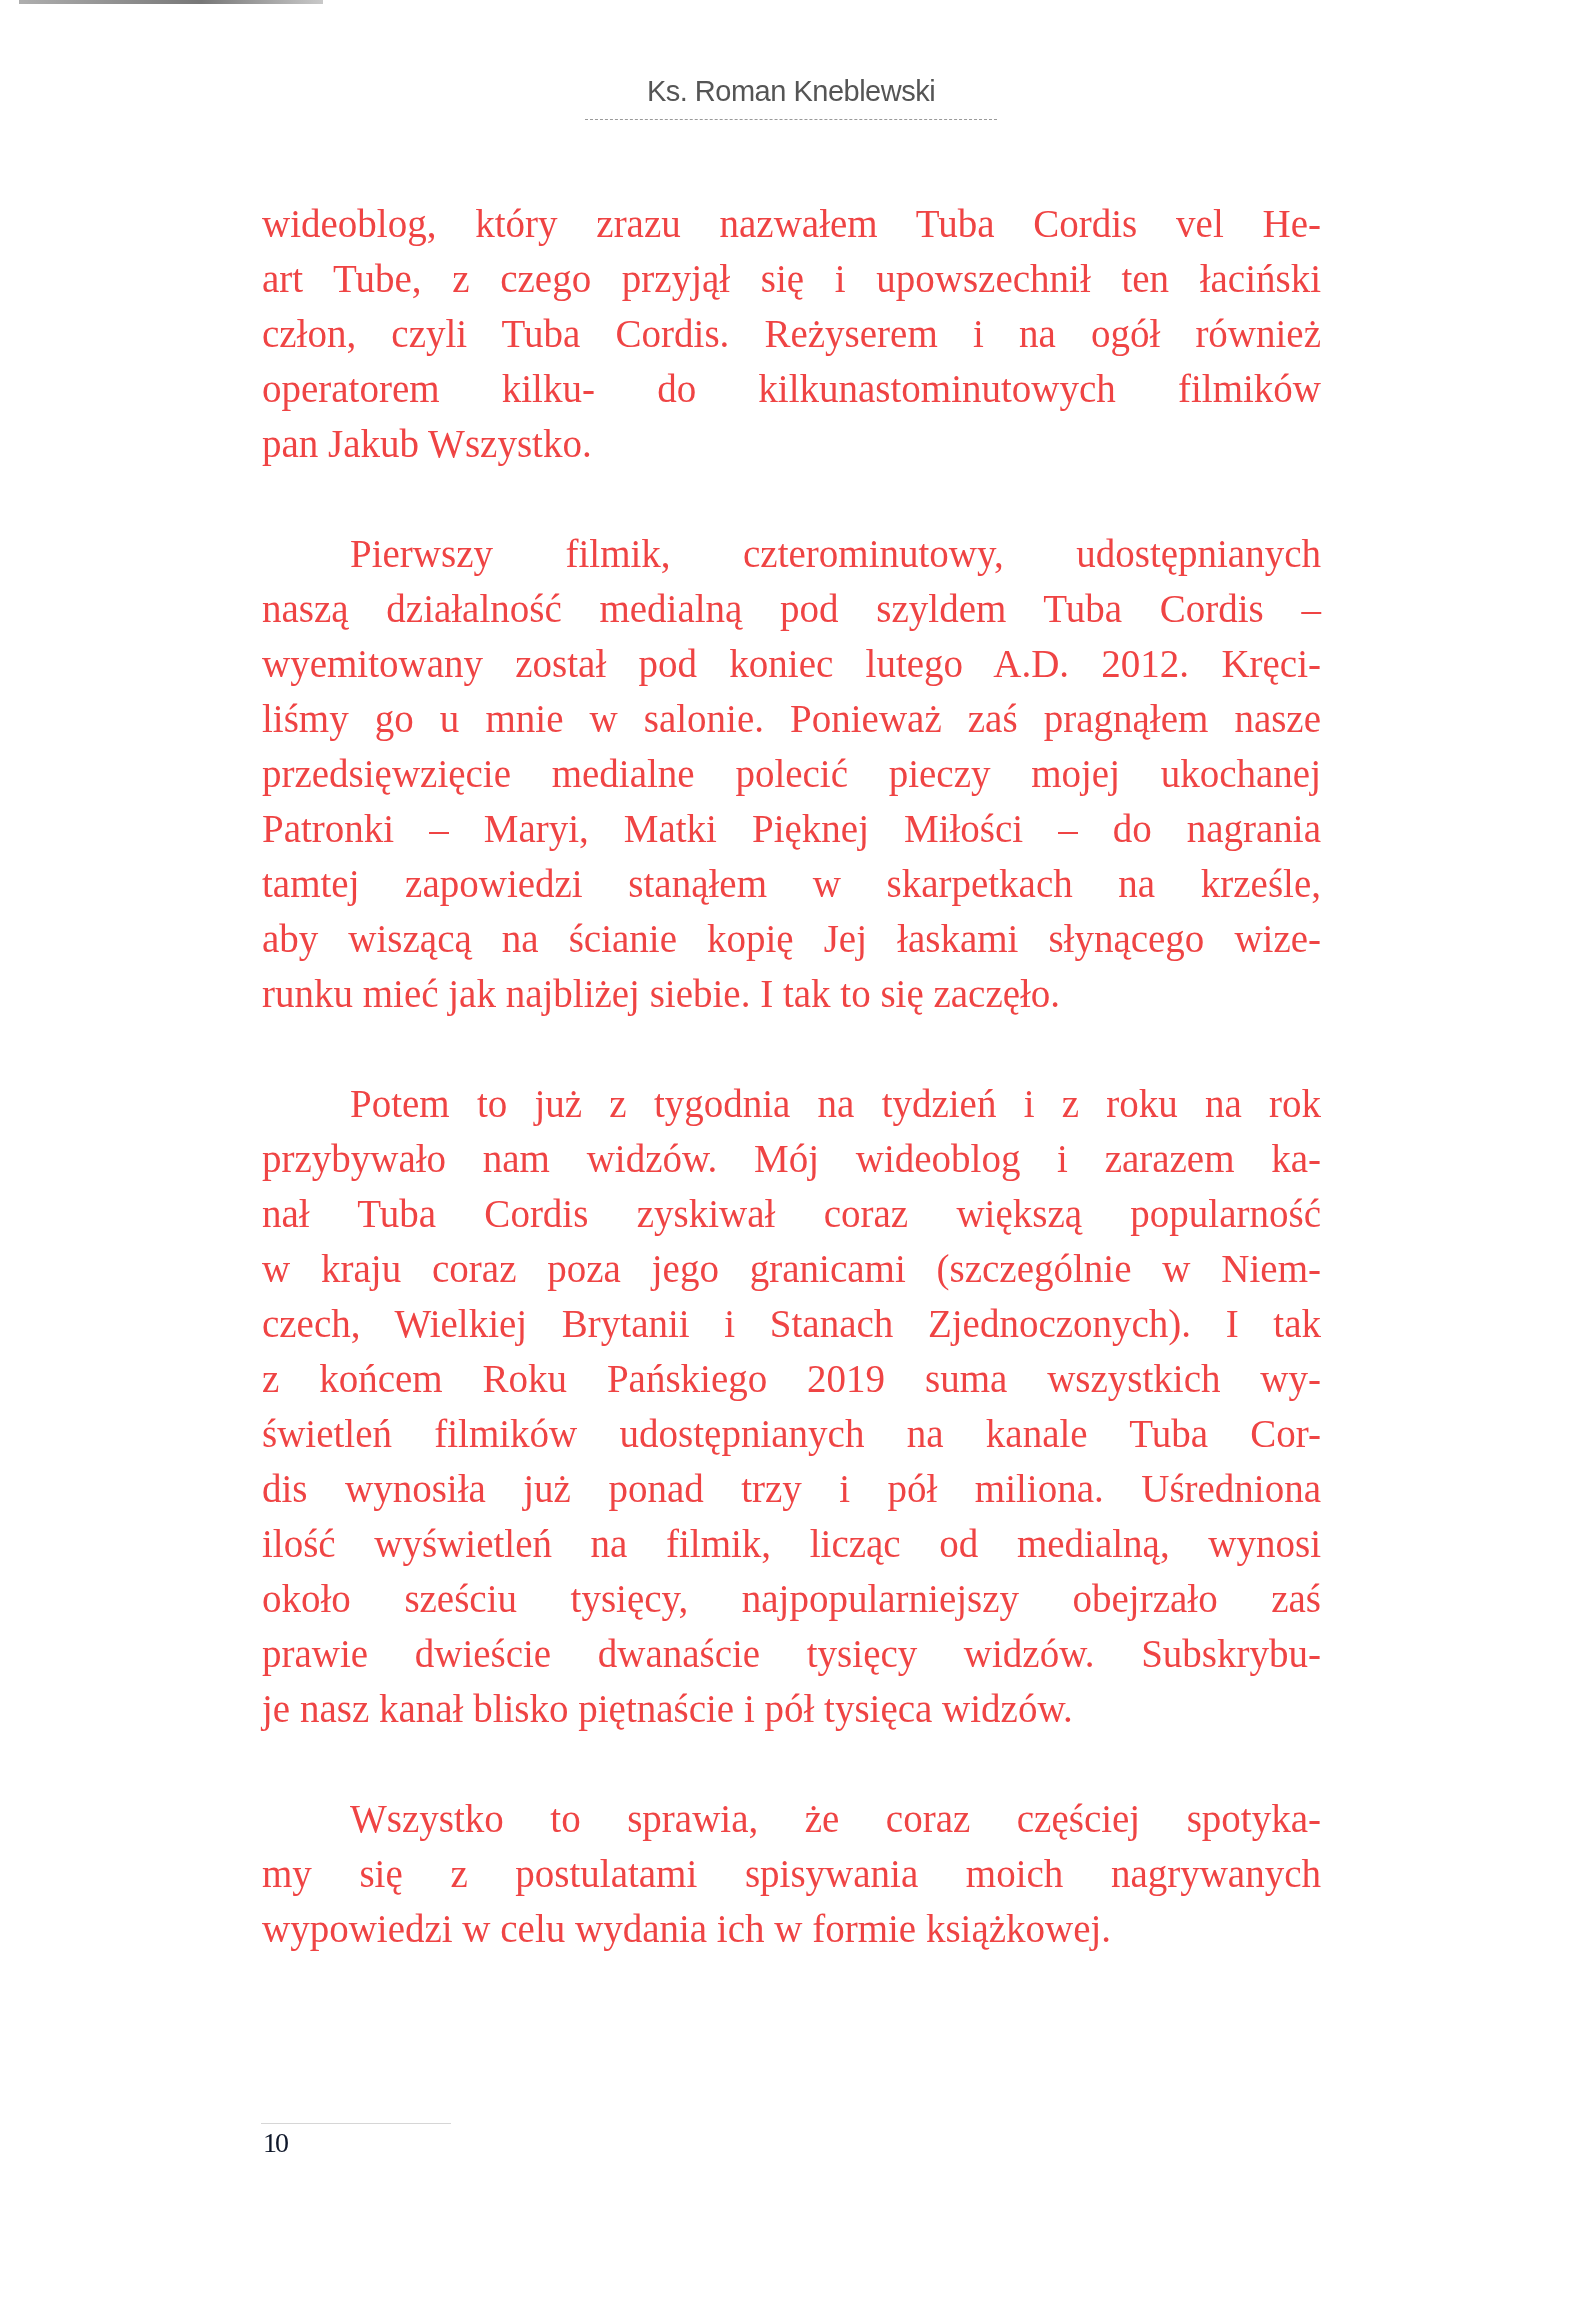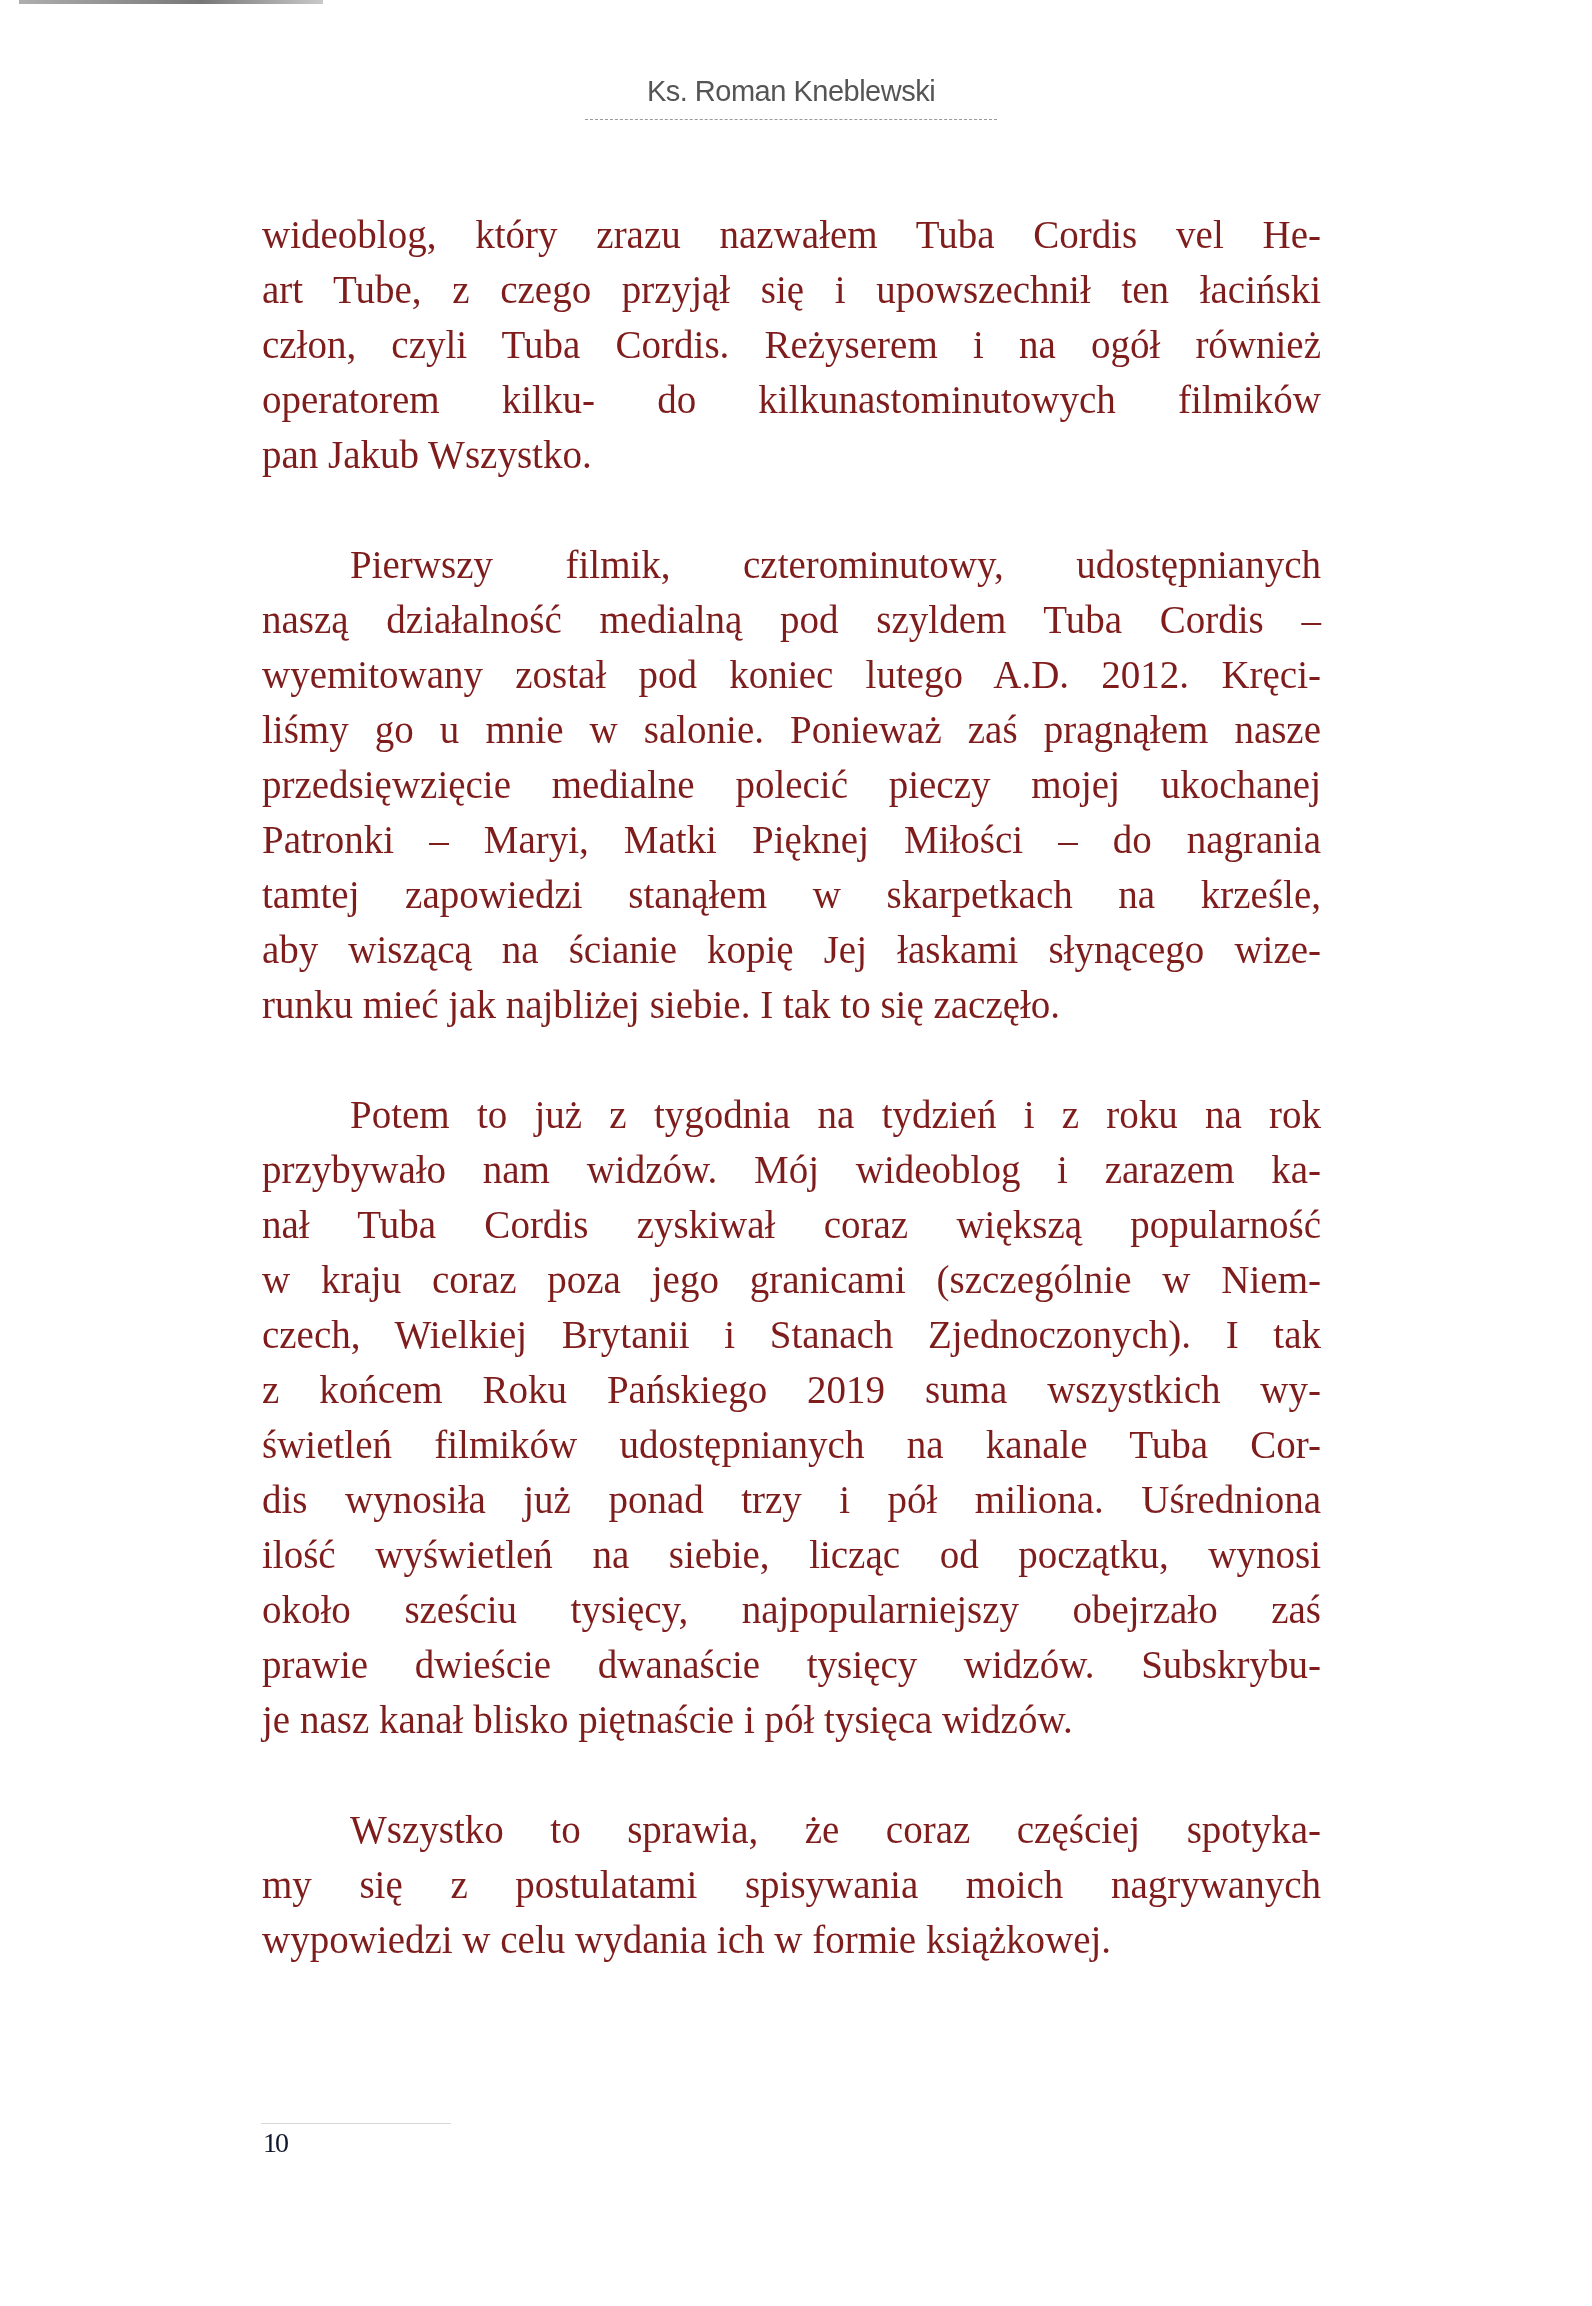--- a/index.html
+++ b/index.html
@@ -14,23 +14,23 @@
     text-align: center;
     font-family: Liberation Sans, sans-serif;
     font-size: 29px; color: #555; letter-spacing: -0.5px;
     line-height: 37px;
   }
   .head-rule {
     position: absolute; left: 585px; top: 119px; width: 412px; height: 0;
     border-top: 0.9px dashed #9a9a9a;
   }
   .body-text {
-    position: absolute; left: 262px; top: 207px; width: 1059px;
+    position: absolute; left: 262px; top: 196px; width: 1059px;
     font-family: "Liberation Serif", serif;
-    font-size: 39px; color: #7f1d1d;
+    font-size: 39px; color: #ef4444;
   }
   .para { margin: 0 0 55px 0; }
   .line {
     display: block; height: 55px; line-height: 55px;
     text-align: justify; text-align-last: justify; white-space: nowrap;
   }
   .line.last { text-align-last: left; }
   .line.indent { padding-left: 88px; }
   .footer-rule {
     position: absolute; left: 261px; top: 2123px; width: 190px; height: 0;
@@ -71,21 +71,21 @@
     </div>
     <div class="para">
       <span class="line indent">Potem to już z tygodnia na tydzień i z roku na rok</span>
       <span class="line">przybywało nam widzów. Mój wideoblog i zarazem ka-</span>
       <span class="line">nał Tuba Cordis zyskiwał coraz większą popularność</span>
       <span class="line">w kraju coraz poza jego granicami (szczególnie w Niem-</span>
       <span class="line">czech, Wielkiej Brytanii i Stanach Zjednoczonych). I tak</span>
       <span class="line">z końcem Roku Pańskiego 2019 suma wszystkich wy-</span>
       <span class="line">świetleń filmików udostępnianych na kanale Tuba Cor-</span>
       <span class="line">dis wynosiła już ponad trzy i pół miliona. Uśredniona</span>
-      <span class="line">ilość wyświetleń na siebie, licząc od początku, wynosi</span>
+      <span class="line">ilość wyświetleń na filmik, licząc od medialną, wynosi</span>
       <span class="line">około sześciu tysięcy, najpopularniejszy obejrzało zaś</span>
       <span class="line">prawie dwieście dwanaście tysięcy widzów. Subskrybu-</span>
       <span class="line last">je nasz kanał blisko piętnaście i pół tysięca widzów.</span>
     </div>
     <div class="para">
       <span class="line indent">Wszystko to sprawia, że coraz częściej spotyka-</span>
       <span class="line">my się z postulatami spisywania moich nagrywanych</span>
       <span class="line last">wypowiedzi w celu wydania ich w formie książkowej.</span>
     </div>
   </div>

